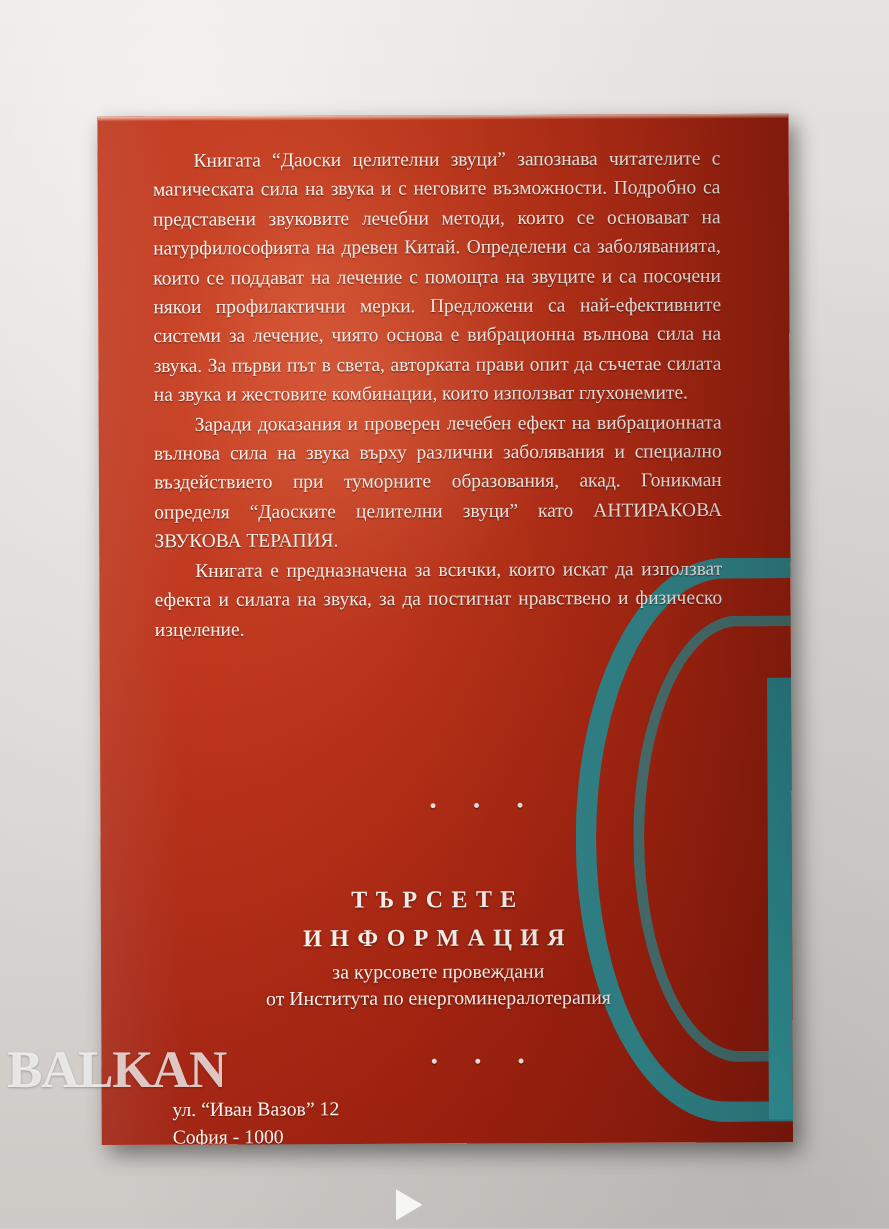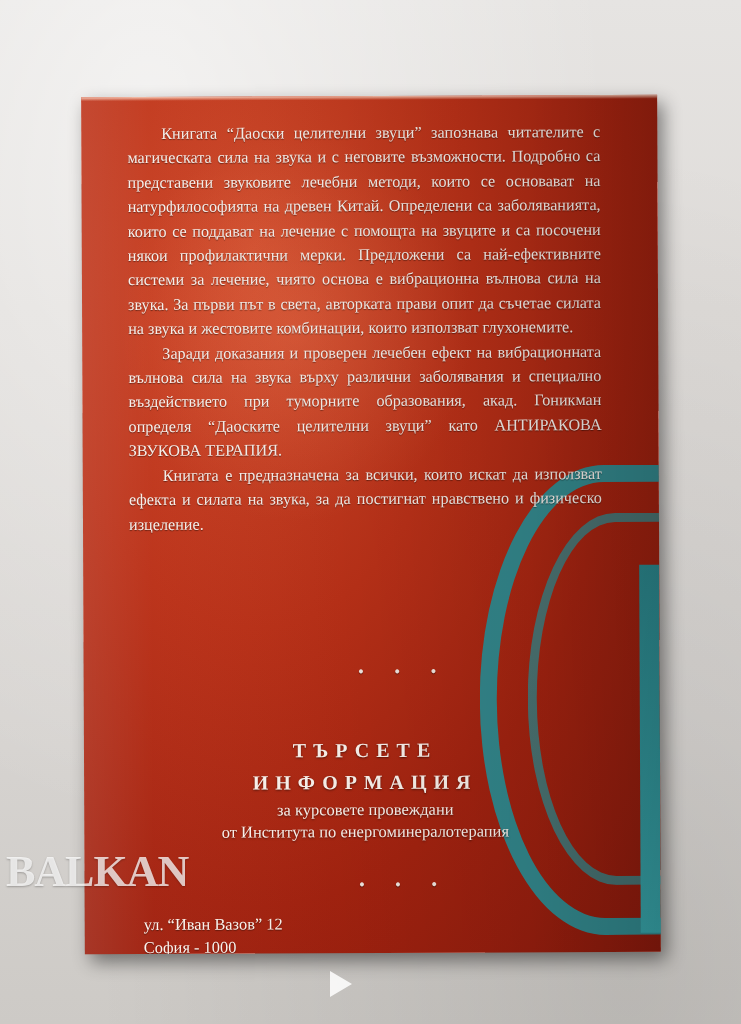--- a/index.html
+++ b/index.html
@@ -170,21 +170,21 @@
     color: #fdf4ee;
     font-size: 16.4px;
     line-height: 22.6px;
     text-shadow: 0 1px 1px rgba(0,0,0,.45);
   }
 
   
   #watermark {
     position: absolute;
     left: 0;
-    top: 846px;
+    top: 866px;
     width: 654px;
     height: 158px;
     pointer-events: none;
     color: rgba(255,255,255,.55);
     font-family: "Liberation Serif", serif;
   }
   .wm-balkan {
     position: absolute;
     left: 6px;
     top: 0px;

